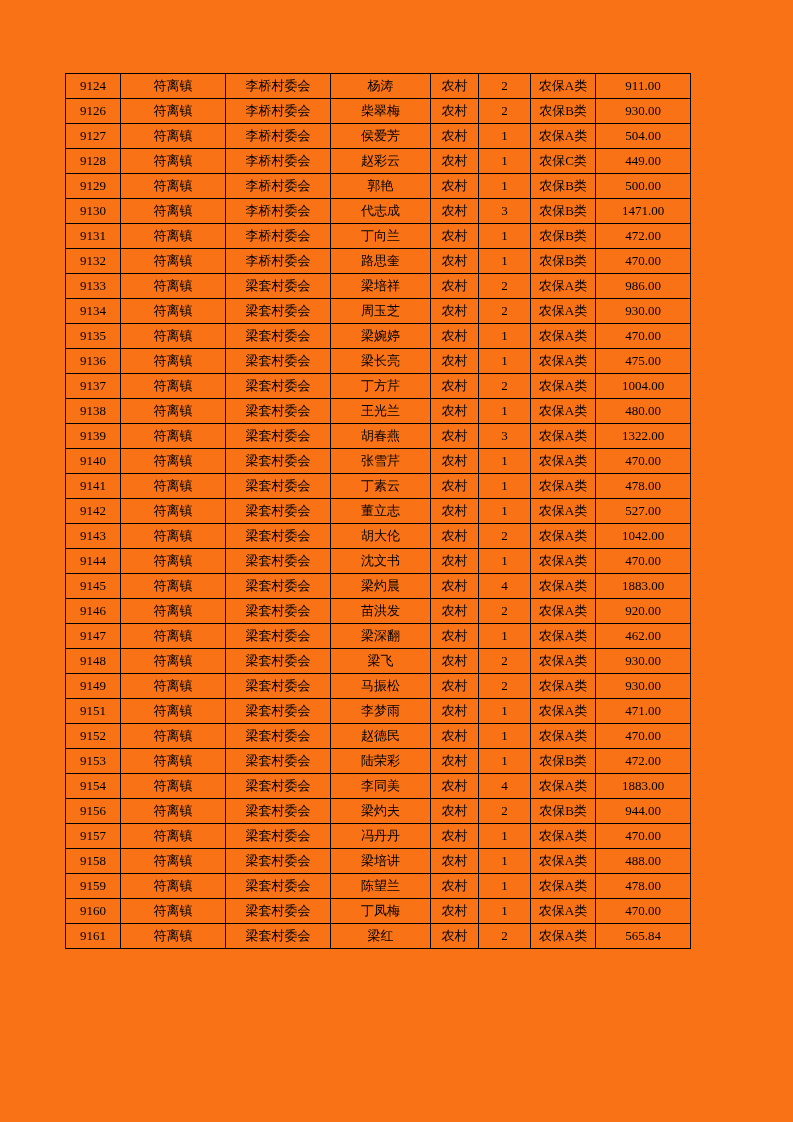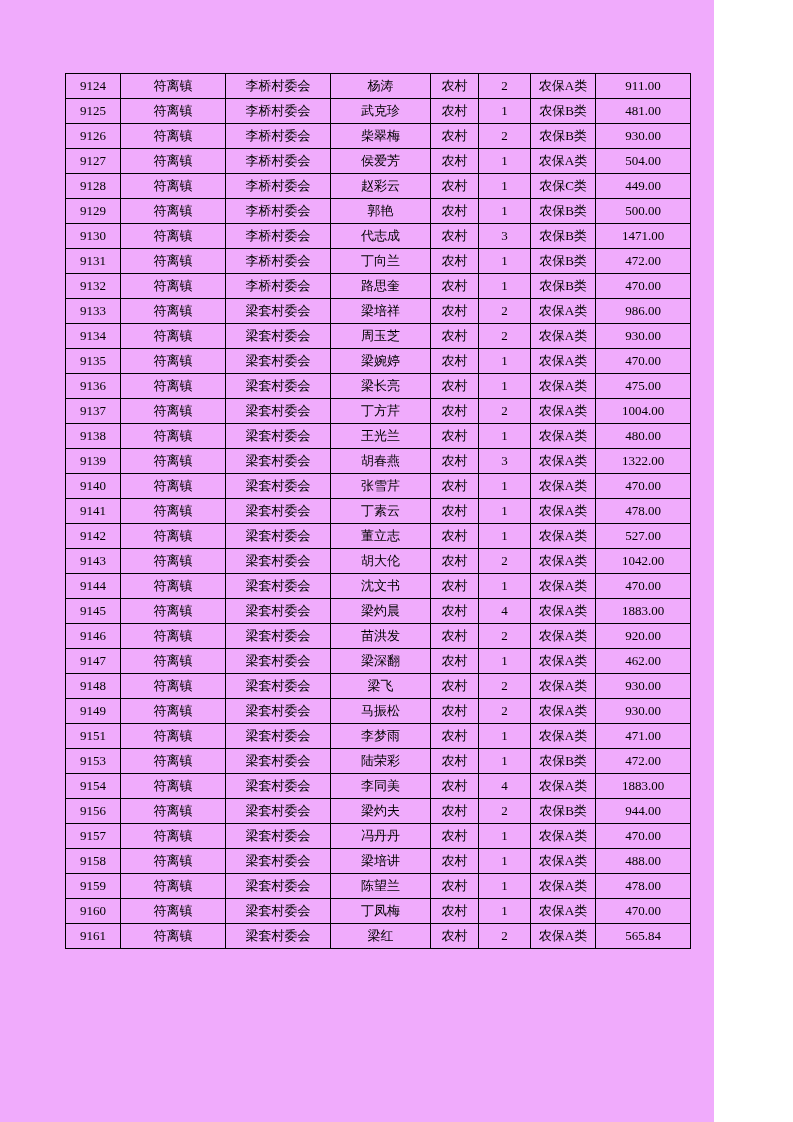--- a/index.html
+++ b/index.html
@@ -3,23 +3,23 @@
 <meta charset="utf-8">
 <style>
   html, body {
     margin: 0;
     padding: 0;
     background: #ffffff;
     font-family: "Liberation Serif", "DejaVu Serif", serif;
   }
   .page {
     position: relative;
-    width: 714px;
+    width: 793px;
     height: 1122px;
-    background: #f0abfc;
+    background: #f97316;
     overflow: hidden;
   }
   table.roster {
     position: absolute;
     left: 65px;
     top: 73px;
     border-collapse: collapse;
     table-layout: fixed;
   }
   table.roster td {
@@ -69,30 +69,20 @@
           <td class="c0">9124</td>
           <td class="c1">符离镇</td>
           <td class="c2">李桥村委会</td>
           <td class="c3">杨涛</td>
           <td class="c4">农村</td>
           <td class="c5">2</td>
           <td class="c6">农保A类</td>
           <td class="c7">911.00</td>
         </tr>
         <tr>
-          <td class="c0">9125</td>
-          <td class="c1">符离镇</td>
-          <td class="c2">李桥村委会</td>
-          <td class="c3">武克珍</td>
-          <td class="c4">农村</td>
-          <td class="c5">1</td>
-          <td class="c6">农保B类</td>
-          <td class="c7">481.00</td>
-        </tr>
-        <tr>
           <td class="c0">9126</td>
           <td class="c1">符离镇</td>
           <td class="c2">李桥村委会</td>
           <td class="c3">柴翠梅</td>
           <td class="c4">农村</td>
           <td class="c5">2</td>
           <td class="c6">农保B类</td>
           <td class="c7">930.00</td>
         </tr>
         <tr>
@@ -327,20 +317,30 @@
         </tr>
         <tr>
           <td class="c0">9151</td>
           <td class="c1">符离镇</td>
           <td class="c2">梁套村委会</td>
           <td class="c3">李梦雨</td>
           <td class="c4">农村</td>
           <td class="c5">1</td>
           <td class="c6">农保A类</td>
           <td class="c7">471.00</td>
+        </tr>
+        <tr>
+          <td class="c0">9152</td>
+          <td class="c1">符离镇</td>
+          <td class="c2">梁套村委会</td>
+          <td class="c3">赵德民</td>
+          <td class="c4">农村</td>
+          <td class="c5">1</td>
+          <td class="c6">农保A类</td>
+          <td class="c7">470.00</td>
         </tr>
         <tr>
           <td class="c0">9153</td>
           <td class="c1">符离镇</td>
           <td class="c2">梁套村委会</td>
           <td class="c3">陆荣彩</td>
           <td class="c4">农村</td>
           <td class="c5">1</td>
           <td class="c6">农保B类</td>
           <td class="c7">472.00</td>

